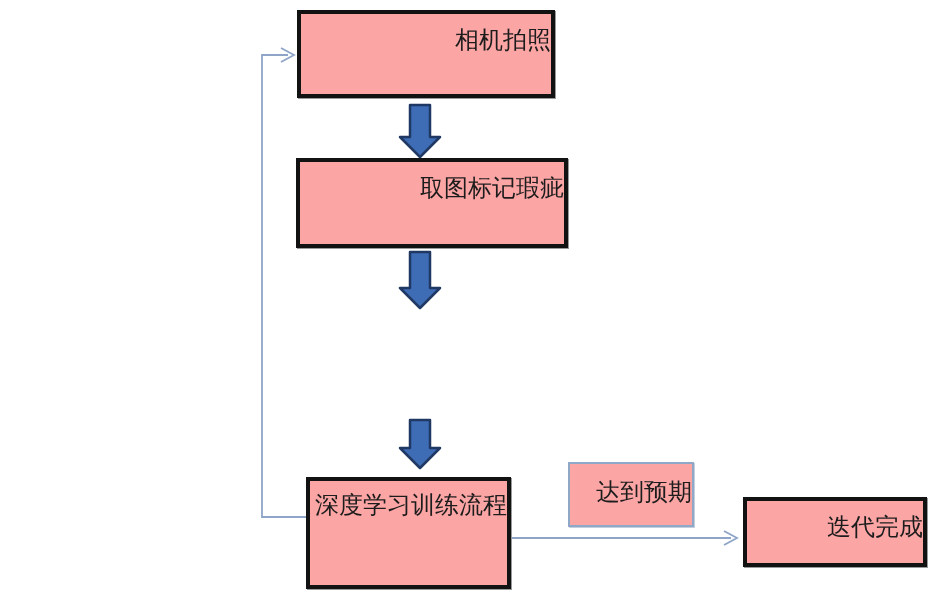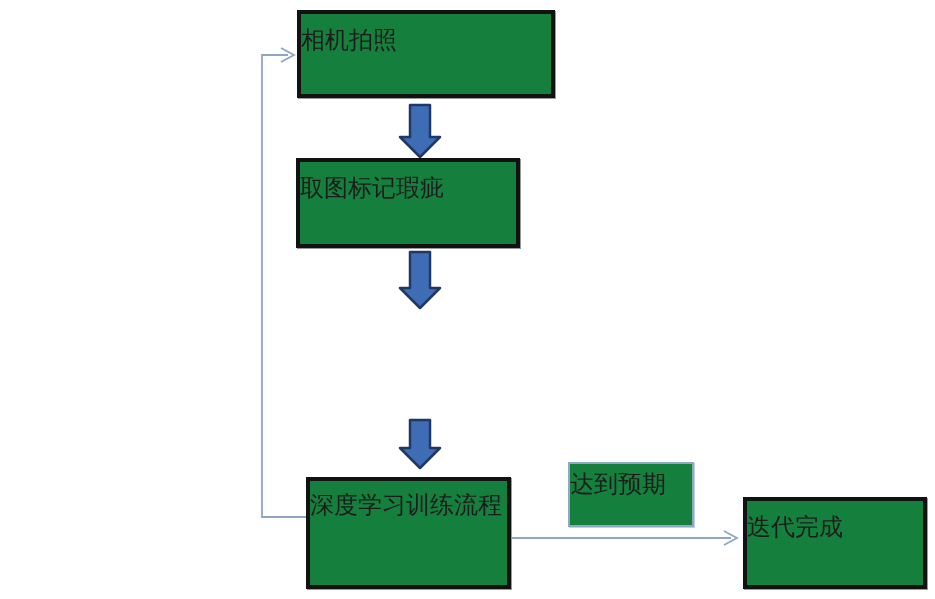--- a/index.html
+++ b/index.html
@@ -13,38 +13,38 @@
     overflow: hidden;
   }
   .layer {
     position: absolute;
     left: 0; top: 0;
     width: 935px; height: 599px;
   }
   .box {
     position: absolute;
     box-sizing: border-box;
-    background: #15803d;
-    text-align: left;
+    background: #fca5a5;
+    text-align: right;
     font-size: 24px;
     line-height: 32px;
   }
   .main-box {
     border: 4px solid #121212;
     box-shadow: 1px 1px 0 #9a9a9a;
     padding-top: 10px;
   }
   .note-box {
     border: 2px solid #8895A8;
     padding-top: 8px;
   }
   .label-box {
     border: 2px solid #8FA8C8;
     box-shadow: 1px 1px 0 #c4cfdd;
-    padding-top: 4px;
+    padding-top: 12px;
   }
   .note-line { min-height: 31px; line-height: 31px; white-space: nowrap; }
   .flow-arrow { stroke: #1F3864; stroke-width: 2.5; stroke-linejoin: round; }
   .connector { fill: none; stroke: #8FA5C8; stroke-width: 1.8; }
   .arrow-head { fill: none; stroke: #8FA5C8; stroke-width: 1.8; stroke-linejoin: miter; }
 </style>
 </head>
 <body>
 
 <div class="canvas">
@@ -60,30 +60,30 @@
     <path class="flow-arrow" d="M410 105 H430 V137 H440 L420 157 L400 137 H410 Z" fill="#3E6DB5"></path>
     <path class="flow-arrow" d="M410 252 H430 V288 H440 L420 308 L400 288 H410 Z" fill="#3E6DB5"></path>
     <path class="flow-arrow" d="M410 420 H430 V448 H440 L420 468 L400 448 H410 Z" fill="#3E6DB5"></path>
   </svg>
 
 
   <div class="box main-box" style="left:297px; top:10px; width:258px; height:88px;">
     <span>相机拍照</span>
   </div>
 
-  <div class="box main-box" style="left:296px; top:158px; width:224px; height:90px;">
+  <div class="box main-box" style="left:296px; top:158px; width:272px; height:90px;">
     <span>取图标记瑕疵</span>
   </div>
 
 
   <div class="box main-box" style="left:306px; top:477px; width:205px; height:112px; padding-top:8px;">
     <div>深度学习训练流程</div>
   </div>
 
   <div class="box label-box" style="left:568px; top:462px; width:126px; height:65px;">
     <span>达到预期</span>
   </div>
 
-  <div class="box main-box" style="left:743px; top:497px; width:184px; height:92px;">
+  <div class="box main-box" style="left:743px; top:497px; width:184px; height:70px;">
     <span>迭代完成</span>
   </div>
 
 </div>
 
 </body></html>

